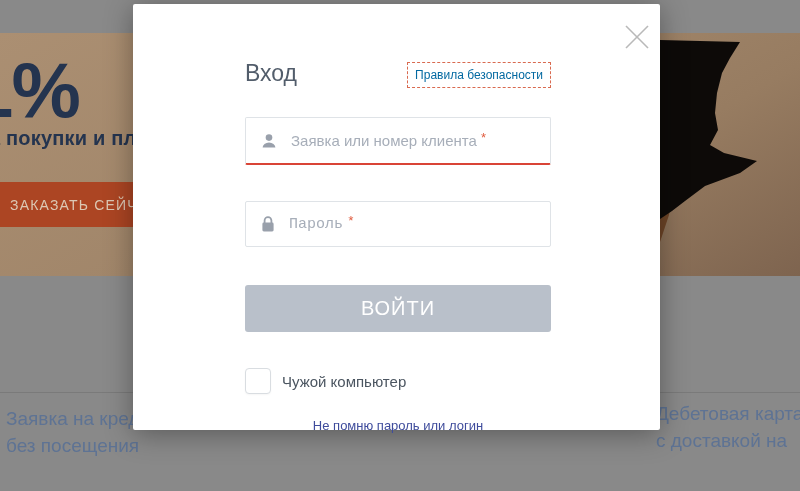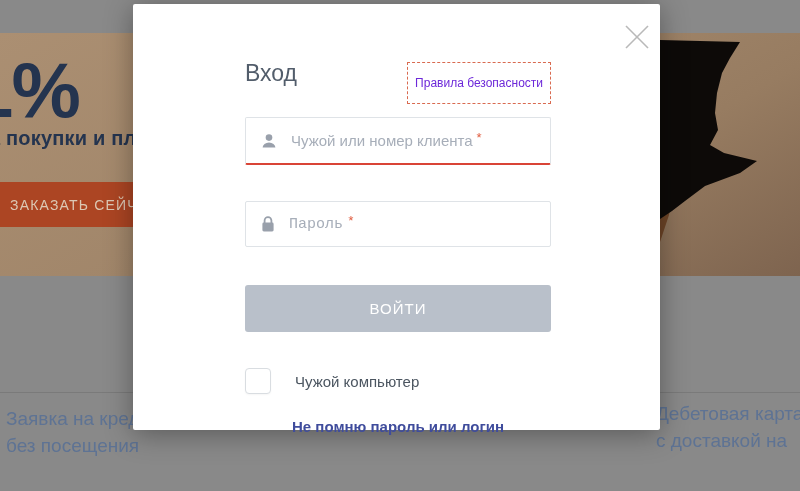--- a/index.html
+++ b/index.html
@@ -63,50 +63,50 @@
     position:absolute; top:18px; right:8px; width:30px; height:30px;
     background:none; border:none; cursor:pointer; padding:2px;
   }
   .modal-content { position:absolute; left:112px; top:0; width:306px; height:100%; }
   .modal-title {
     position:absolute; left:0; top:56px;
     font-size:23px; color:#525d6b; font-weight:400;
   }
   .security-link {
     position:absolute; right:0; top:58px;
-    border:1px dashed #d96a50; color:#6d28d9;
-    font-size:12px; padding:13px 7px; background:#fff;
+    border:1px dashed #d96a50; color:#0369a1;
+    font-size:12px; padding:5px 7px; background:#fff;
     font-family:"Liberation Sans", sans-serif; cursor:pointer;
   }
   .field {
     position:absolute; left:0; width:306px; height:46px;
     border:1px solid #dfe3e7; border-radius:2px; background:#fff;
     display:flex; align-items:center; padding-left:14px; cursor:text;
   }
   .field-login { top:113px; height:48px; border-bottom:2px solid #d94436; }
   .field-password { top:197px;font-family:Liberation Mono, monospace; }
   .field .ficon { display:flex; margin-right:13px; }
   .field .ph { font-size:15px; color:#a7aeb9; }
   .field .req { font-size:13px; color:#e05c3f; margin-left:4px; position:relative; top:-3px; }
   .submit-btn {
     position:absolute; left:0; top:281px; width:306px; height:47px;
     background:#b9c0ca; border:none; border-radius:3px;
-    color:#ffffff; font-size:15px; letter-spacing:1px;
+    color:#ffffff; font-size:20px; letter-spacing:1px;
     font-family:"Liberation Sans", sans-serif; cursor:pointer;
   }
   .checkbox-row { position:absolute; left:0; top:364px; display:flex; align-items:center; }
   .checkbox {
     width:26px; height:26px; background:#fff;
     border:1px solid #d9dde1; border-radius:4px; cursor:pointer;
     box-shadow:0 1px 2px rgba(0,0,0,0.04);
   }
-  .checkbox-label { margin-left:24px; font-size:15px; color:#4b5560; cursor:pointer; }
+  .checkbox-label { margin-left:11px; font-size:15px; color:#4b5560; cursor:pointer; }
   .forgot-link {
     position:absolute; left:0; top:414px; width:306px; text-align:center;
-    font-size:15px; color:#3f4c9c; cursor:pointer;font-weight:bold;
+    font-size:13px; color:#3f4c9c; cursor:pointer;
   }
 </style>
 </head>
 <body>
 
 <div id="stage">
 
   <div class="banner">
     <div class="promo-headline">1%</div>
     <div class="promo-subline">а покупки и платежи</div>
@@ -147,21 +147,21 @@
 
       <button class="security-link">Правила безопасности</button>
 
       <div class="field field-login">
         <span class="ficon">
           <svg width="18" height="18" viewBox="0 0 18 18">
             <circle cx="9" cy="5.6" r="3.3" fill="#99a0ab"></circle>
             <path d="M2.6 15.6 a6.4 5.2 0 0 1 12.8 0 z" fill="#99a0ab"></path>
           </svg>
         </span>
-        <span class="ph">Чужой или номер клиента</span>
+        <span class="ph">Заявка или номер клиента</span>
         <span class="req">*</span>
       </div>
 
       <div class="field field-password">
         <span class="ficon">
           <svg width="16" height="18" viewBox="0 0 16 18">
             <path d="M4.6 8 v-2.4 a3.4 3.4 0 0 1 6.8 0 V8" fill="none" stroke="#99a0ab" stroke-width="1.8"></path>
             <rect x="2.4" y="7.6" width="11.2" height="8.8" rx="1.4" fill="#99a0ab"></rect>
           </svg>
         </span>

